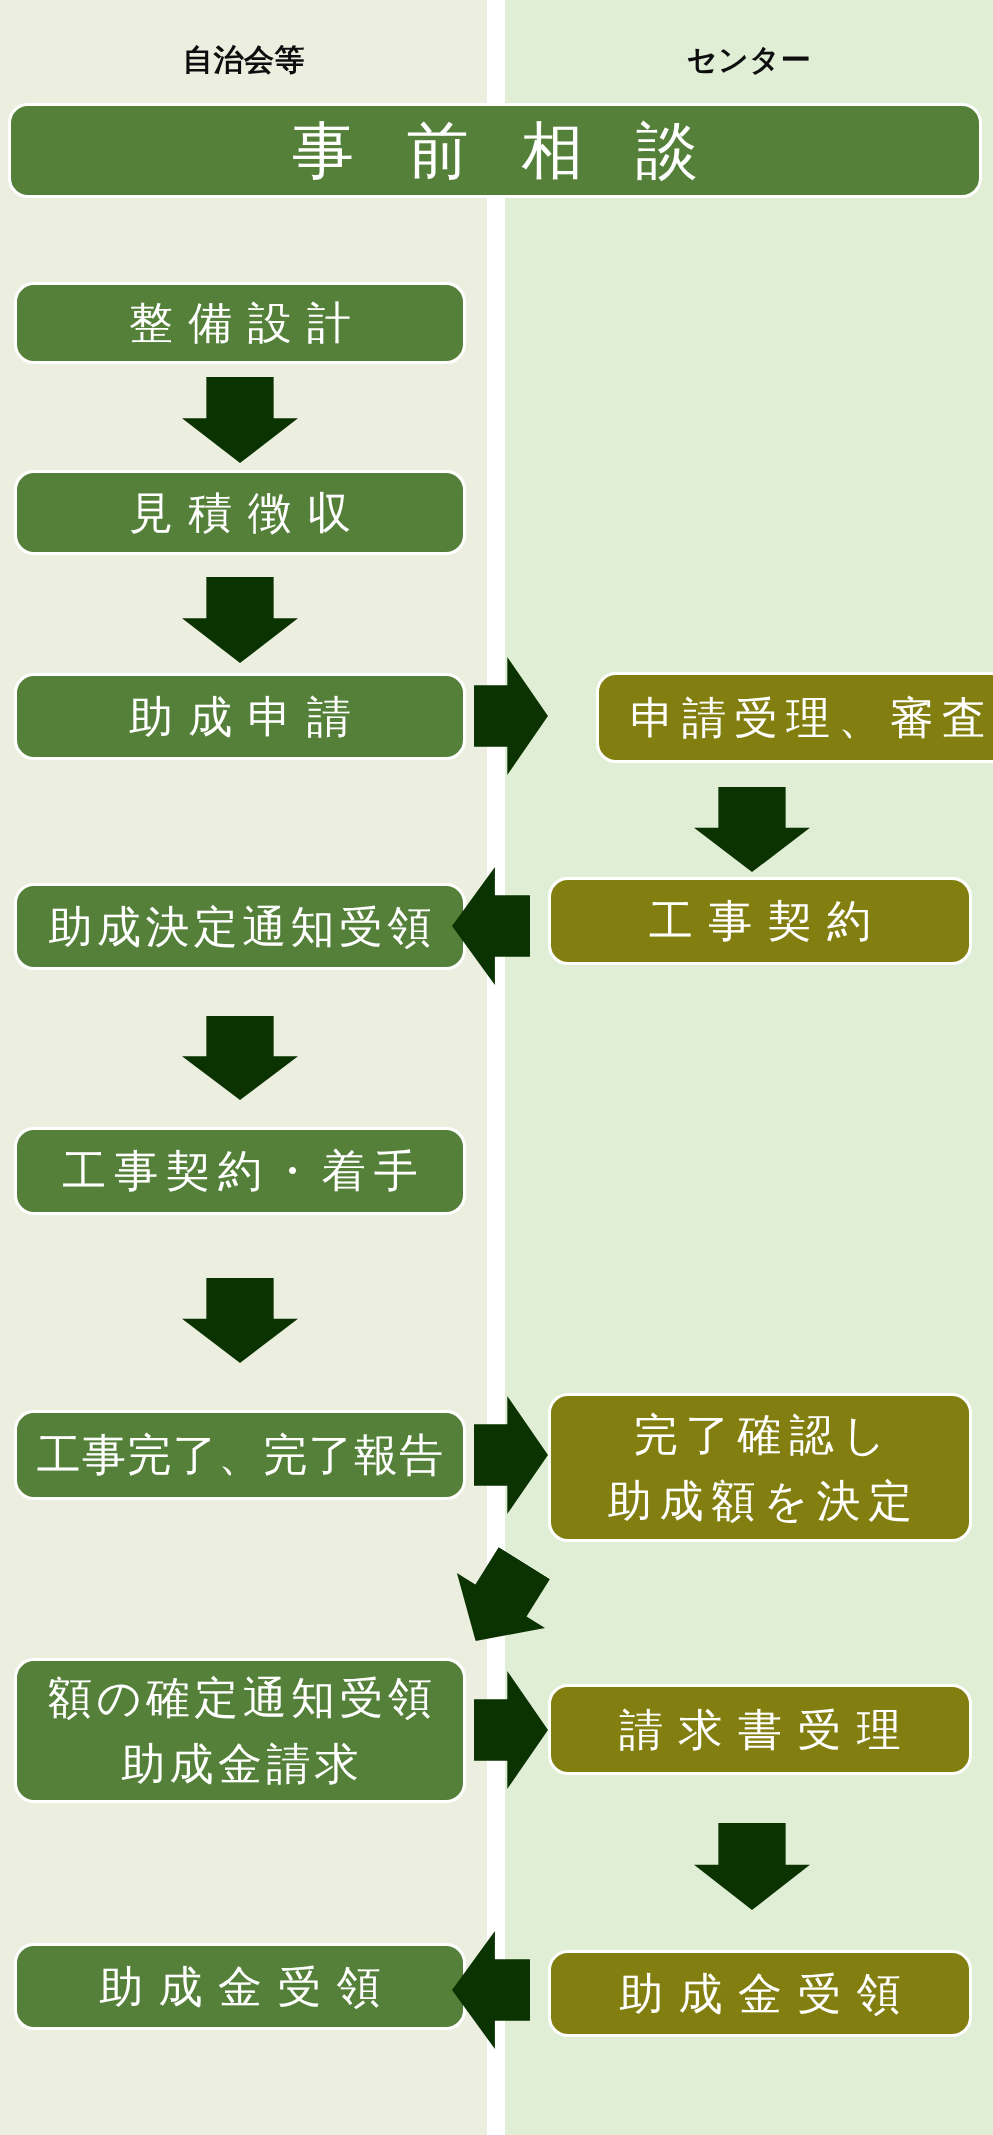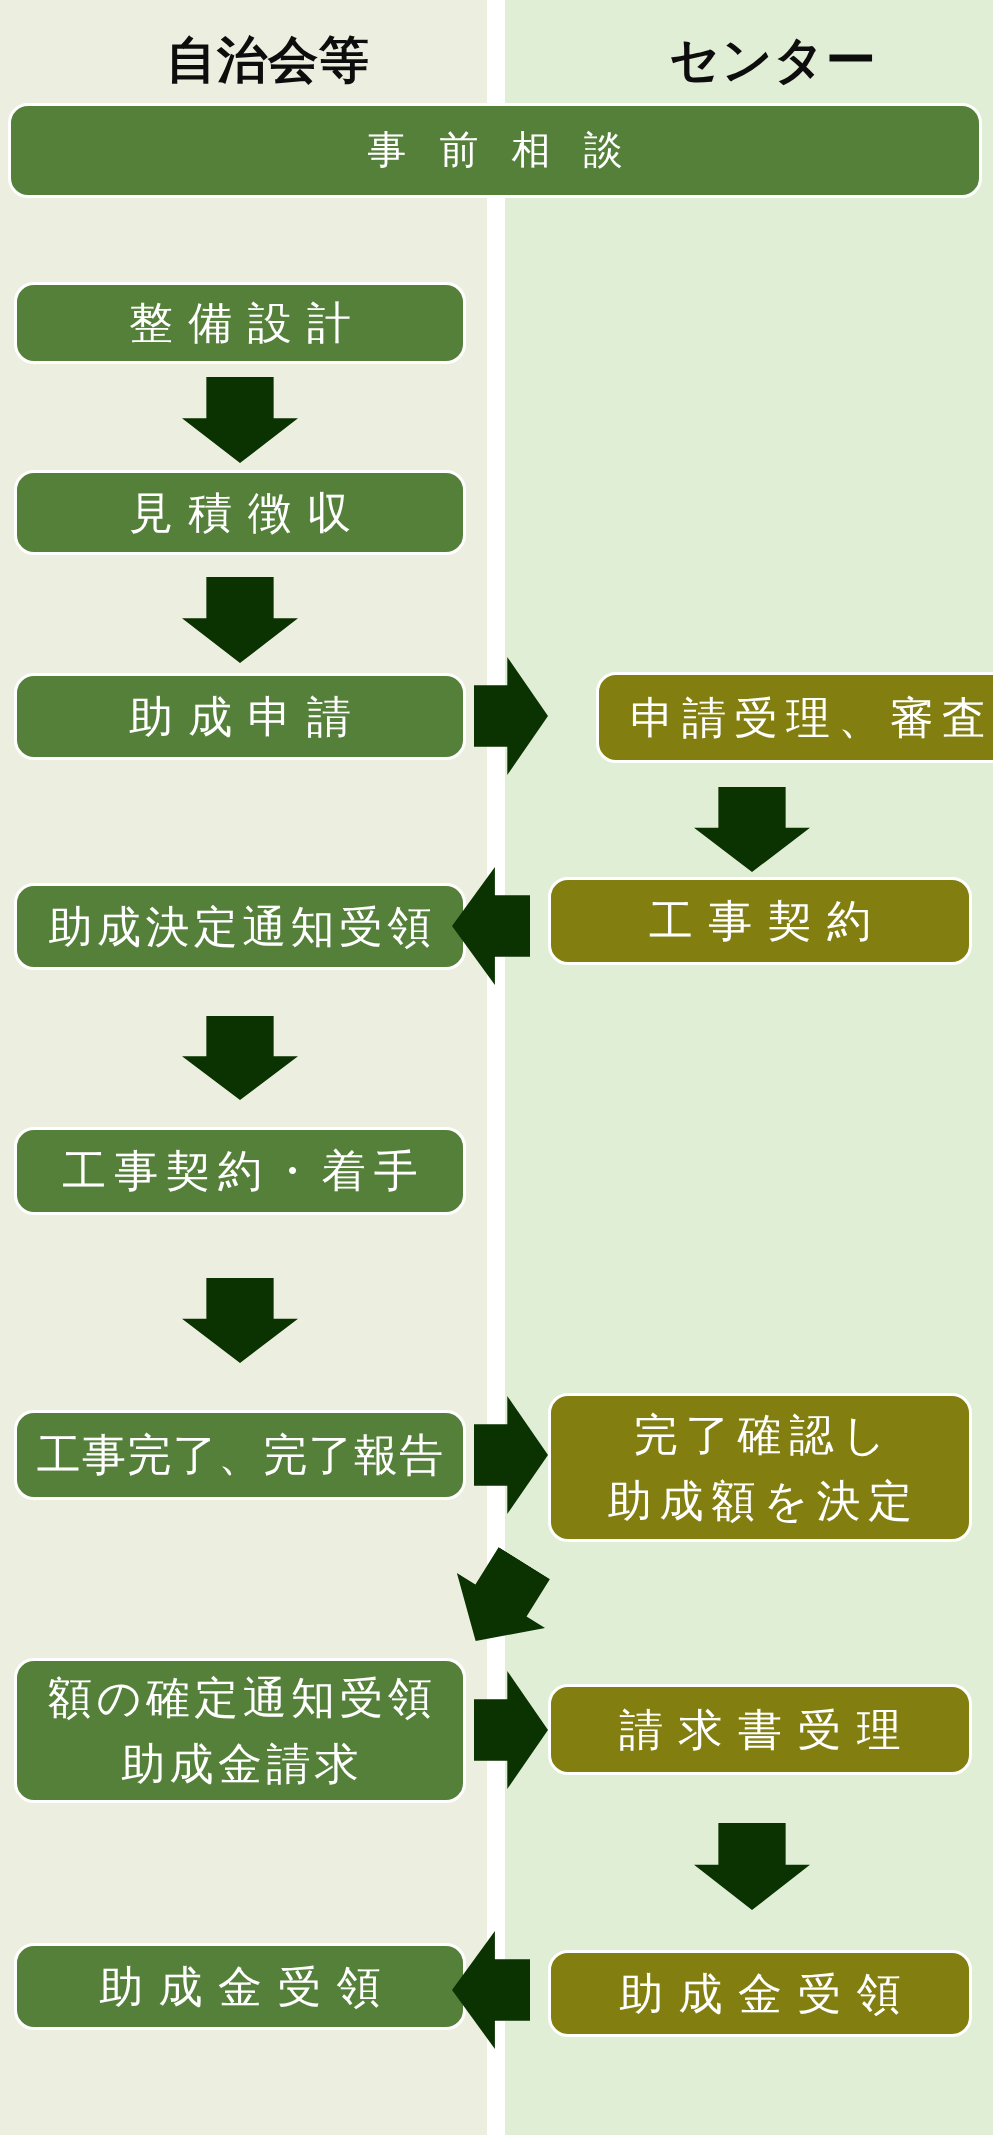--- a/index.html
+++ b/index.html
@@ -19,23 +19,22 @@
     background:#E0EED6;
   }
   .divider {
     position:absolute; left:487px; top:0; width:18px; height:2135px;
     background:#FFFFFF;
   }
   
   .col-header {
     position:absolute; top:28px; height:64px;
     display:flex; align-items:center; justify-content:center;
-    font-size:50px; font-weight:700; color:#0D0D0D;
+    font-size:30px; font-weight:700; color:#0D0D0D;
     letter-spacing:0.02em;
-    padding-left:24px;
   }
   .col-header.left  { left:0;     width:488px; }
   .col-header.right { left:505px; width:488px; }
   
   .box {
     position:absolute;
     box-sizing:border-box;
     border:3px solid #FFFFFF;
     border-radius:20px;
     display:flex; flex-direction:column;
@@ -65,21 +64,21 @@
 <body>
 
 <div id="canvas">
 
   <div class="right-bg"></div>
   <div class="divider"></div>
 
   <div class="col-header left">自治会等</div>
   <div class="col-header right">センター</div>
 
-  <div class="box green" style="left:8px; top:103px; width:974px; height:95px; font-size:39px;">
+  <div class="box green" style="left:8px; top:103px; width:974px; height:95px; font-size:62px;">
     <span class="ls-85">事前相談</span>
   </div>
 
   <div class="box green" style="left:14px; top:282px; width:452px; height:82px;">
     <span class="ls-35">整備設計</span>
   </div>
 
   <div class="box green" style="left:14px; top:470px; width:452px; height:85px;">
     <span class="ls-35">見積徴収</span>
   </div>

